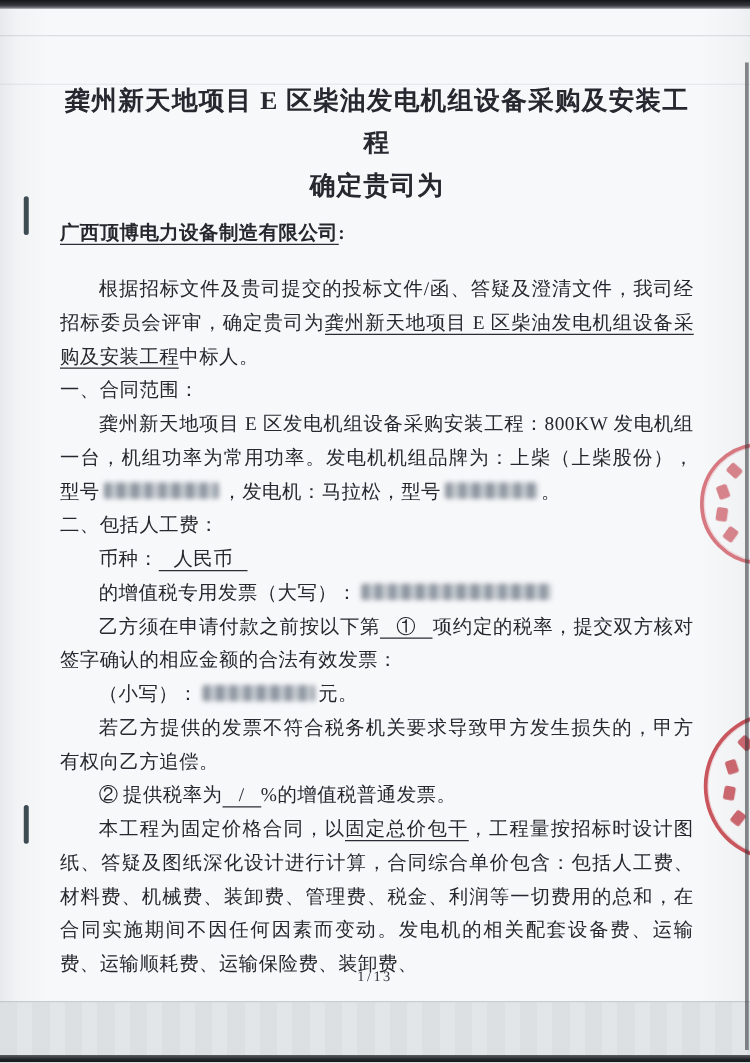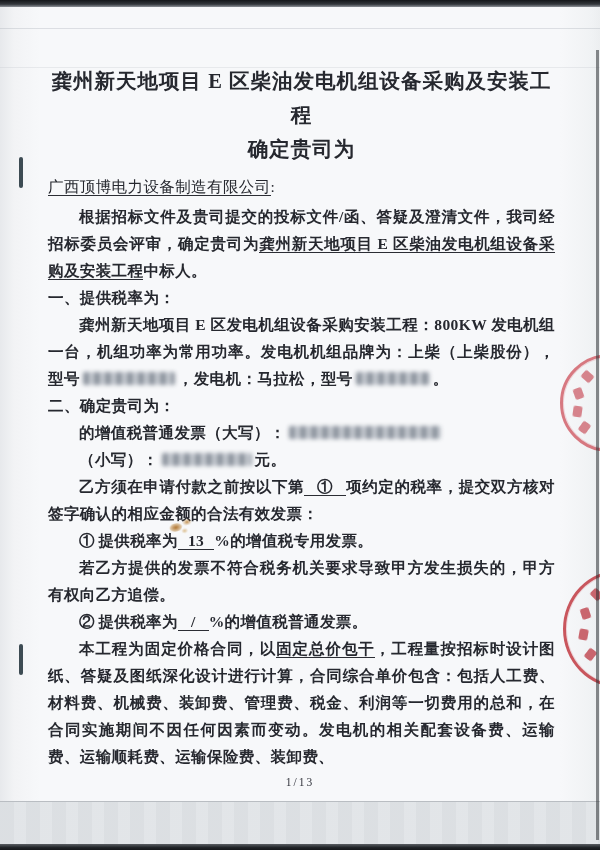--- a/index.html
+++ b/index.html
@@ -43,22 +43,22 @@
   .binder-mark.top { top:157px; }
   .binder-mark.bottom { top:644px; }
 
   
   .content {
     position:absolute; left:48px; top:64px; width:507px;
     font-size:15.5px; line-height:27px; letter-spacing:.4px;
     text-align: justify;
   }
   .title { text-align:center; font-weight:bold; font-size:20.5px; line-height:34px; letter-spacing:1px; margin-bottom:7px; }
-  .recipient { font-weight:normal; line-height:28px; margin-bottom:2px; }
-  p { margin:0;font-weight:bold; }
+  .recipient { font-weight:bold; line-height:28px; margin-bottom:17px; }
+  p { margin:0; }
   .ind { text-indent:2em; }
   .u  { border-bottom:1.4px solid #2b2d34; }
   .u-pad { border-bottom:1.4px solid #2b2d34; padding:0 13px; }
   .u-rate { border-bottom:1.4px solid #2b2d34; padding:0 10px; position:relative; }
   .u-cur  { border-bottom:1.4px solid #2b2d34; padding:0 12px; }
 
   .blur-redact {
     display:inline-block; height:13px; border-radius:2px;
     background: repeating-linear-gradient(90deg, #8d949e 0 6px, #c6cbd1 6px 11px);
     filter: blur(2.3px); vertical-align:-1px; margin:0 3px;
@@ -114,34 +114,34 @@
     <div class="title">
       <div>龚州新天地项目 E 区柴油发电机组设备采购及安装工程</div>
       <div>确定贵司为</div>
     </div>
 
     <p class="recipient"><span class="u">广西顶博电力设备制造有限公司</span><span>:</span></p>
 
     <p class="ind"><span>根据招标文件及贵司提交的投标文件/函、答疑及澄清文件，我司经招标委员会评审，确定贵司为</span><span class="u">龚州新天地项目 E 区柴油发电机组设备采购及安装工程</span><span>中标人。</span></p>
 
 
-    <p>一、提供税率为：</p>
+    <p>一、合同范围：</p>
 
     <p class="ind"><span>龚州新天地项目 E 区发电机组设备采购安装工程：800KW 发电机组一台，机组功率为常用功率。发电机机组品牌为：上柴（上柴股份），型号</span><span class="blur-redact w-engine"></span><span>，发电机：马拉松，型号</span><span class="blur-redact w-gen"></span><span>。</span></p>
 
-    <p>二、确定贵司为：</p>
+    <p>二、包括人工费：</p>
 
+    <p class="ind"><span>币种：</span><span class="u-cur">人民币</span></p>
 
-    <p class="ind"><span>的增值税普通发票（大写）：</span><span class="blur-redact w-words"></span></p>
+    <p class="ind"><span>的增值税专用发票（大写）：</span><span class="blur-redact w-words"></span></p>
+
+    <p class="ind"><span>乙方须在申请付款之前按以下第</span><span class="u-pad">①</span><span>项约定的税率，提交双方核对签字确认的相应金额的合法有效发票：</span></p>
 
     <p class="ind"><span>（小写）：</span><span class="blur-redact w-figs"></span><span>元。</span></p>
 
-    <p class="ind"><span>乙方须在申请付款之前按以下第</span><span class="u-pad">①</span><span>项约定的税率，提交双方核对签字确认的相应金额的合法有效发票：</span></p>
-
-    <p class="ind"><span>①</span> <span>提供税率为</span><span class="u-rate"><span>13</span><span class="stain-blob"></span></span><span>%的增值税专用发票。</span></p>
 
     <p class="ind">若乙方提供的发票不符合税务机关要求导致甲方发生损失的，甲方有权向乙方追偿。</p>
 
     <p class="ind"><span>②</span> <span>提供税率为</span><span class="u-pad">/</span><span>%的增值税普通发票。</span></p>
 
     <p class="ind"><span>本工程为固定价格合同，以</span><span class="u">固定总价包干</span><span>，工程量按招标时设计图纸、答疑及图纸深化设计进行计算，合同综合单价包含：包括人工费、材料费、机械费、装卸费、管理费、税金、利润等一切费用的总和，在合同实施期间不因任何因素而变动。发电机的相关配套设备费、运输费、运输顺耗费、运输保险费、装卸费、</span></p>
 
   </div>
 
   <div class="seal upper">

